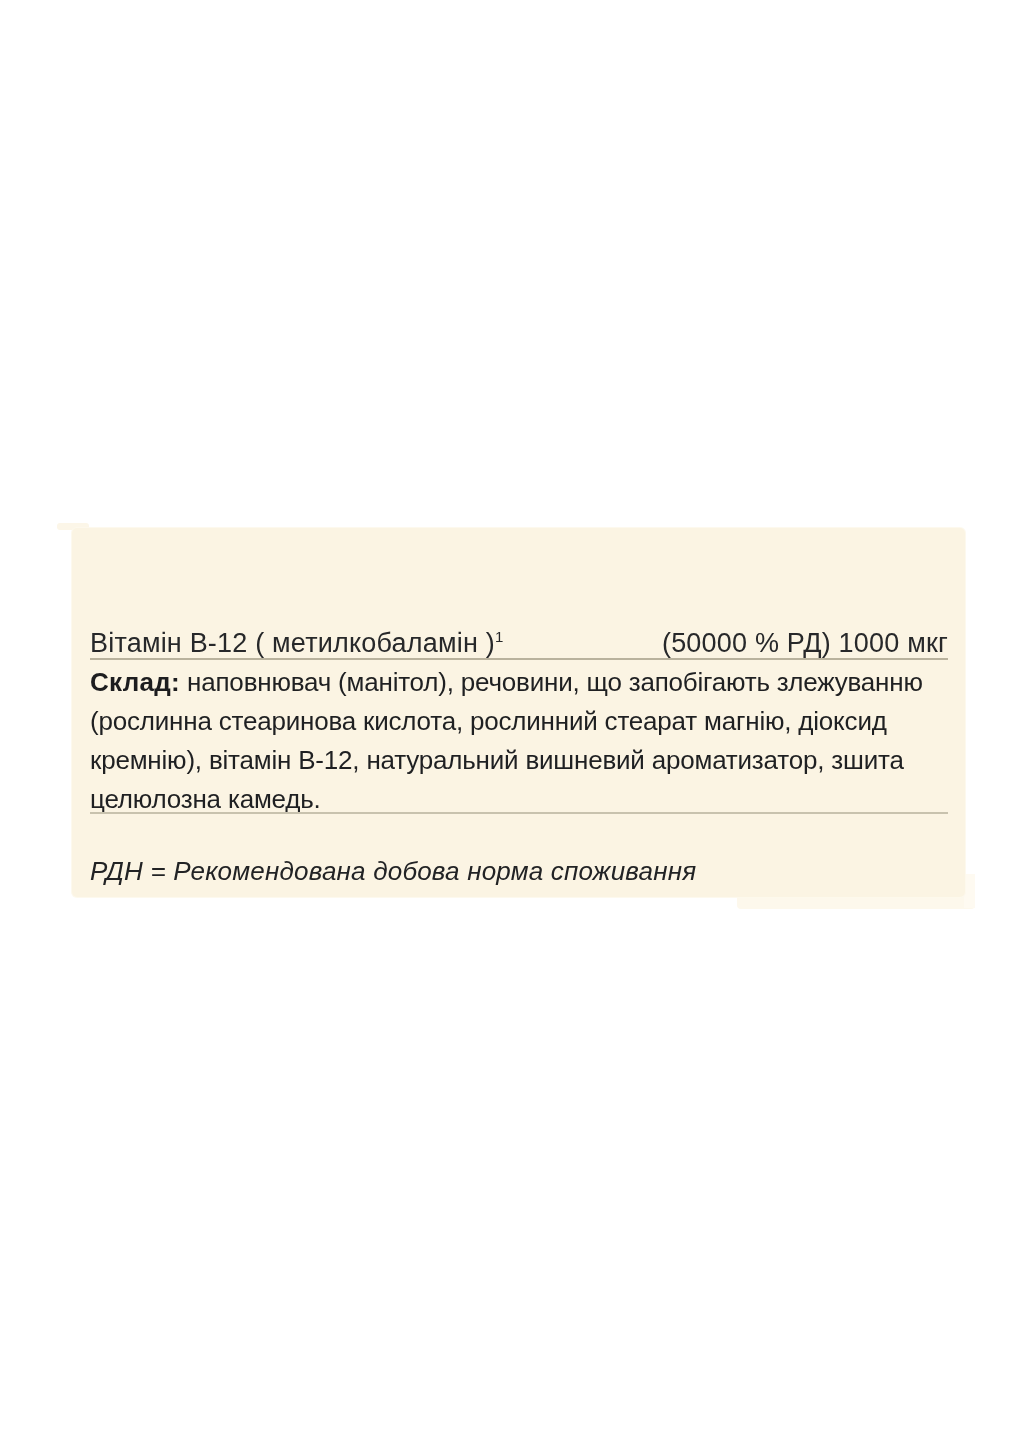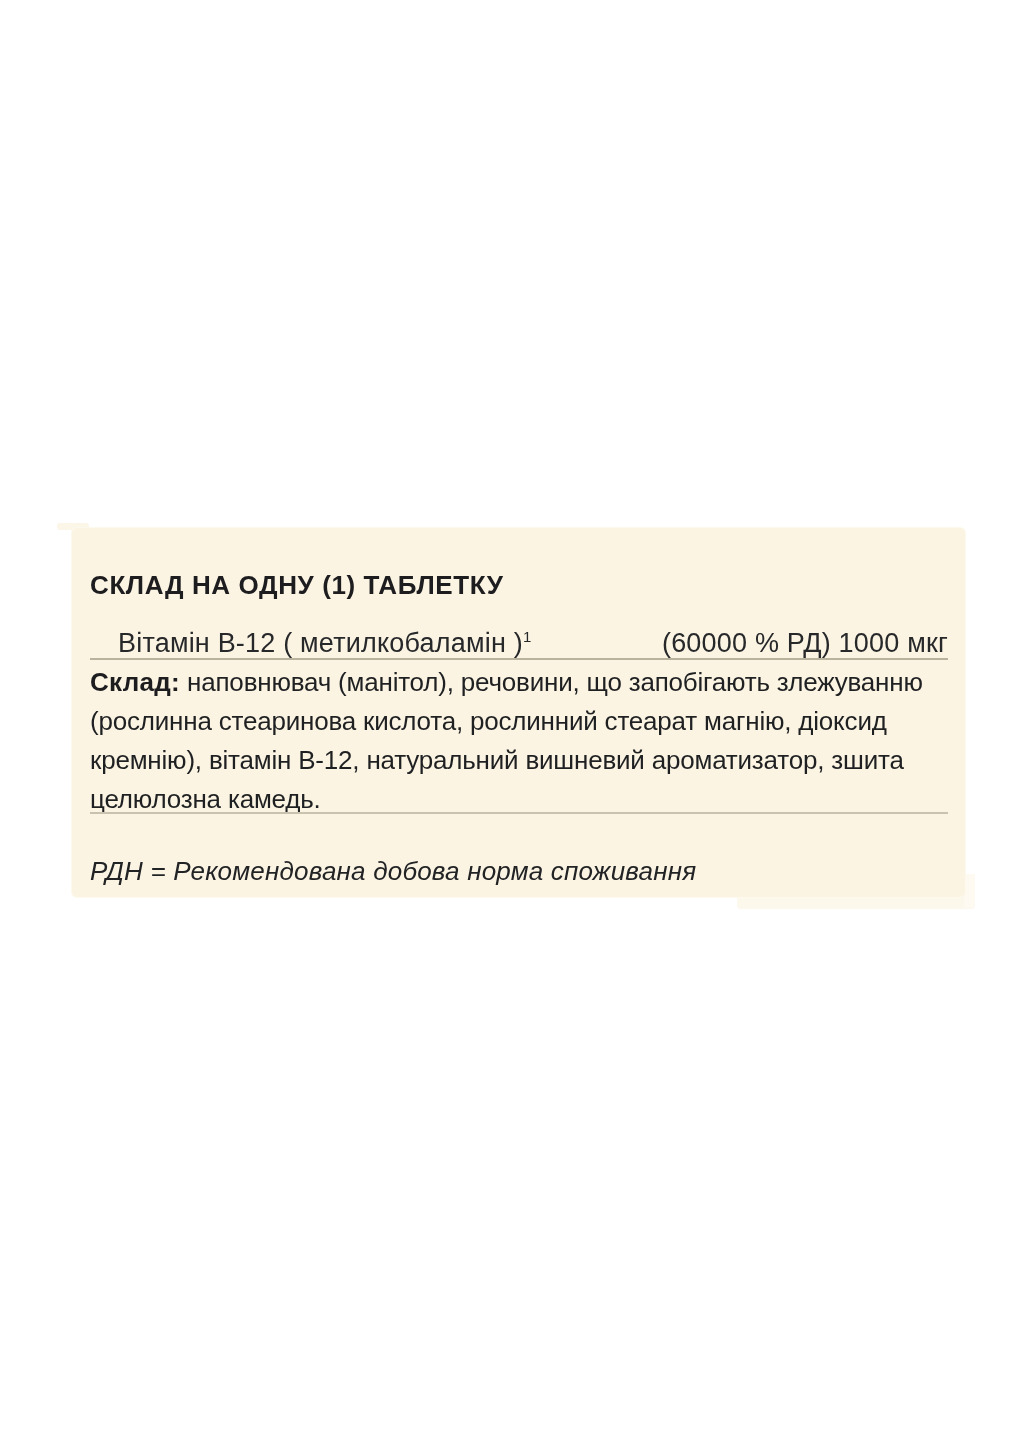--- a/index.html
+++ b/index.html
@@ -59,21 +59,20 @@
   }
   .nutrient-row {
     position: absolute;
     left: 18px; right: 17px; top: 100px;
     display: flex;
     justify-content: space-between;
     align-items: baseline;
     font-size: 27px;
     font-weight: 400;
     color: #27282a;
-    margin-left: 28px;
   }
   .nutrient-name { white-space: nowrap; letter-spacing: 0.2px; }
   .nutrient-name sup {
     font-size: 15px;
     vertical-align: super;
     line-height: 0;
   }
   .nutrient-amount { white-space: nowrap; letter-spacing: 0.2px; }
   .divider {
     position: absolute;
@@ -113,25 +112,24 @@
 <body>
 
 <div class="page">
 
   <div class="artifact-top-left"></div>
   <div class="artifact-bottom-right"></div>
   <div class="artifact-right-sliver"></div>
 
   <div class="card">
 
-    <div class="card-title">СКЛАД НА ОДНУ (1) ТАБЛЕТКУ</div>
 
     <div class="nutrient-row">
       <span class="nutrient-name"><span>Вітамін В-12 ( метилкобаламін )</span><sup>1</sup></span>
-      <span class="nutrient-amount">(60000 % РД) 1000 мкг</span>
+      <span class="nutrient-amount">(50000 % РД) 1000 мкг</span>
     </div>
 
     <hr class="divider divider-1">
 
     <p class="ingredients"><span class="ingredients-label">Склад:</span><span> наповнювач (манітол), речовини, що запобігають злежуванню (рослинна стеаринова кислота, рослинний стеарат магнію, діоксид кремнію), вітамін В-12, натуральний вишневий ароматизатор, зшита целюлозна камедь.</span></p>
 
     <hr class="divider divider-2">
 
     <div class="footnote">РДН = Рекомендована добова норма споживання</div>
 

